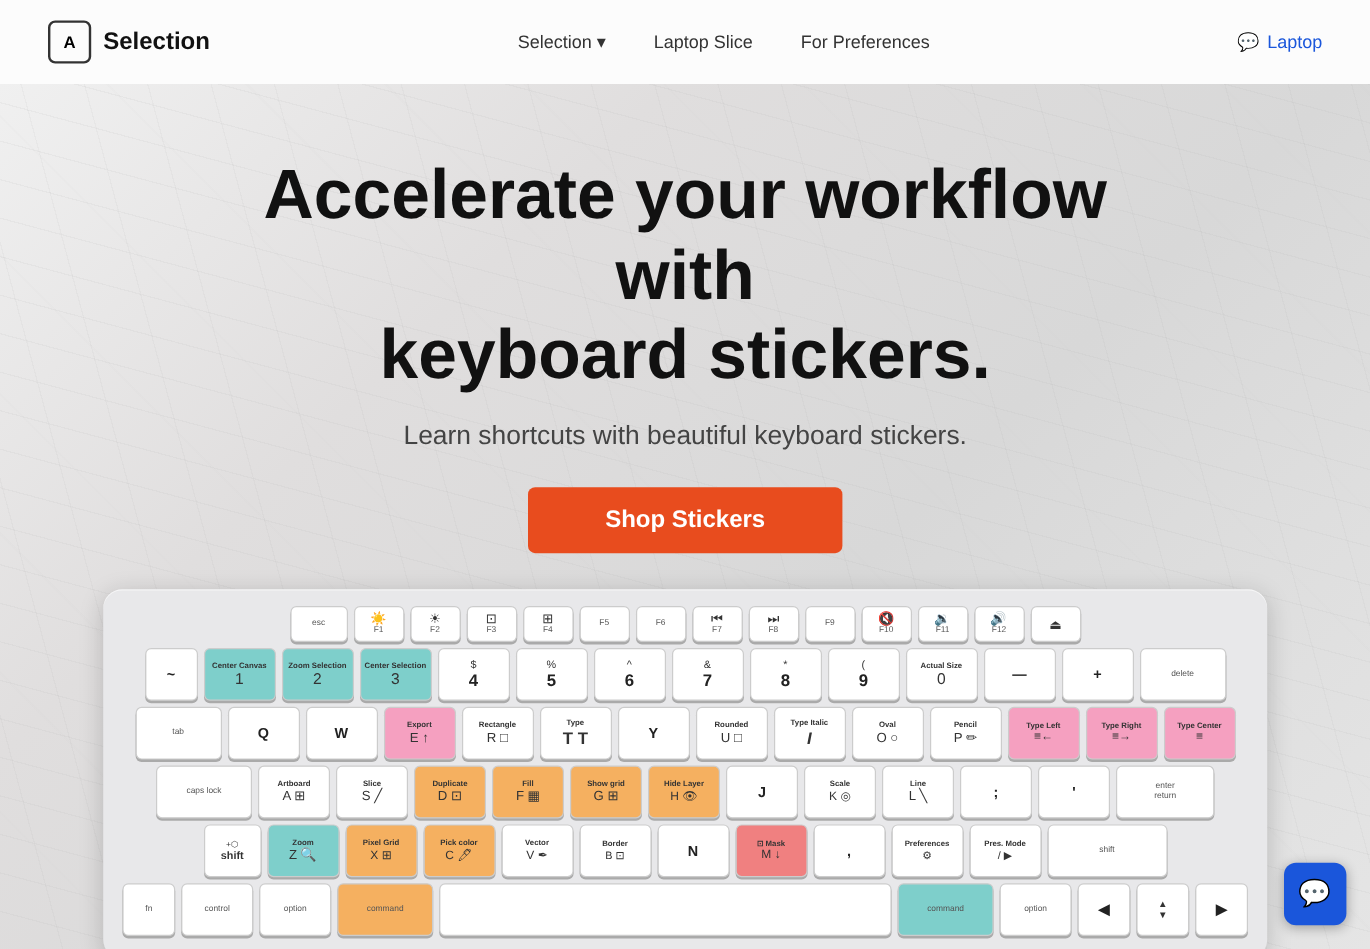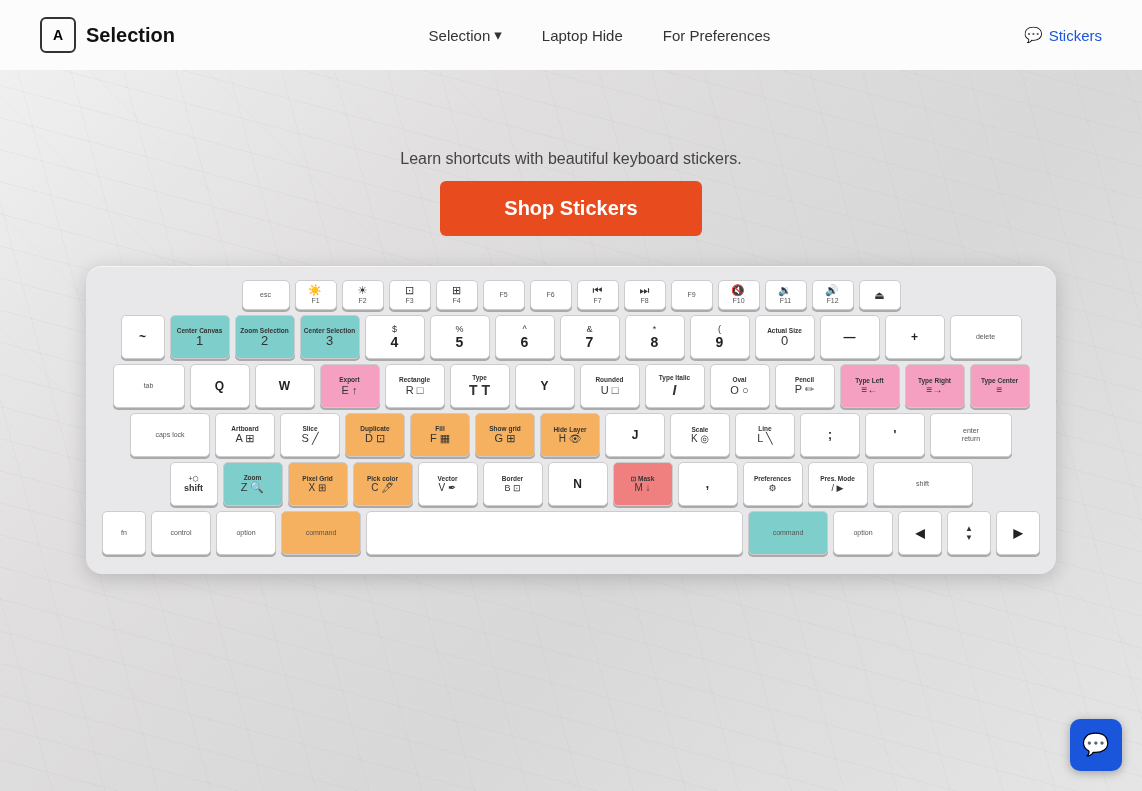--- a/index.html
+++ b/index.html
@@ -94,24 +94,24 @@
       padding-top: 60px;
     }
     .hero-title {
       font-size: 58px;
       font-weight: 800;
       color: #111;
       line-height: 1.15;
       max-width: 820px;
     }
     .hero-subtitle {
-      font-size: 16px;
+      font-size: 22px;
       color: #444;
       margin-top: 20px;
-      margin-bottom: 13px;
+      margin-bottom: 30px;
     }
     .shop-btn {
       display: inline-block;
       background: #e84c1e;
       color: white;
       font-size: 20px;
       font-weight: 700;
       padding: 16px 64px;
       border-radius: 6px;
       cursor: pointer;
@@ -219,35 +219,39 @@
     </div>
     <span class="logo-text">Selection</span>
   </div>
 
   <nav class="nav">
     <span class="nav-item">
       <span>Selection</span>
       <span>▾</span>
     </span>
     <span class="nav-item">
-      <span>Laptop Hide</span>
+      <span>Laptop Slice</span>
     </span>
     <span class="nav-item">
       <span>For Preferences</span>
     </span>
   </nav>
 
   <div class="contact-btn">
     <span>💬</span>
-    <span>Stickers</span>
+    <span>Laptop</span>
   </div>
 </div>
 
 <div class="hero">
   <div class="hero-content">
+    <h1 class="hero-title">
+      <span>Accelerate your workflow with</span><br>
+      <span>keyboard stickers.</span>
+    </h1>
     <p class="hero-subtitle">Learn shortcuts with beautiful keyboard stickers.</p>
     <button class="shop-btn">Shop Stickers</button>
   </div>
 
   <div class="keyboard-wrapper">
     <div class="keyboard">
 
       <div class="kb-row fn-row">
         <div class="key fn-key" style="min-width:48px;max-width:48px">
             <span class="key-label-sub">esc</span>

